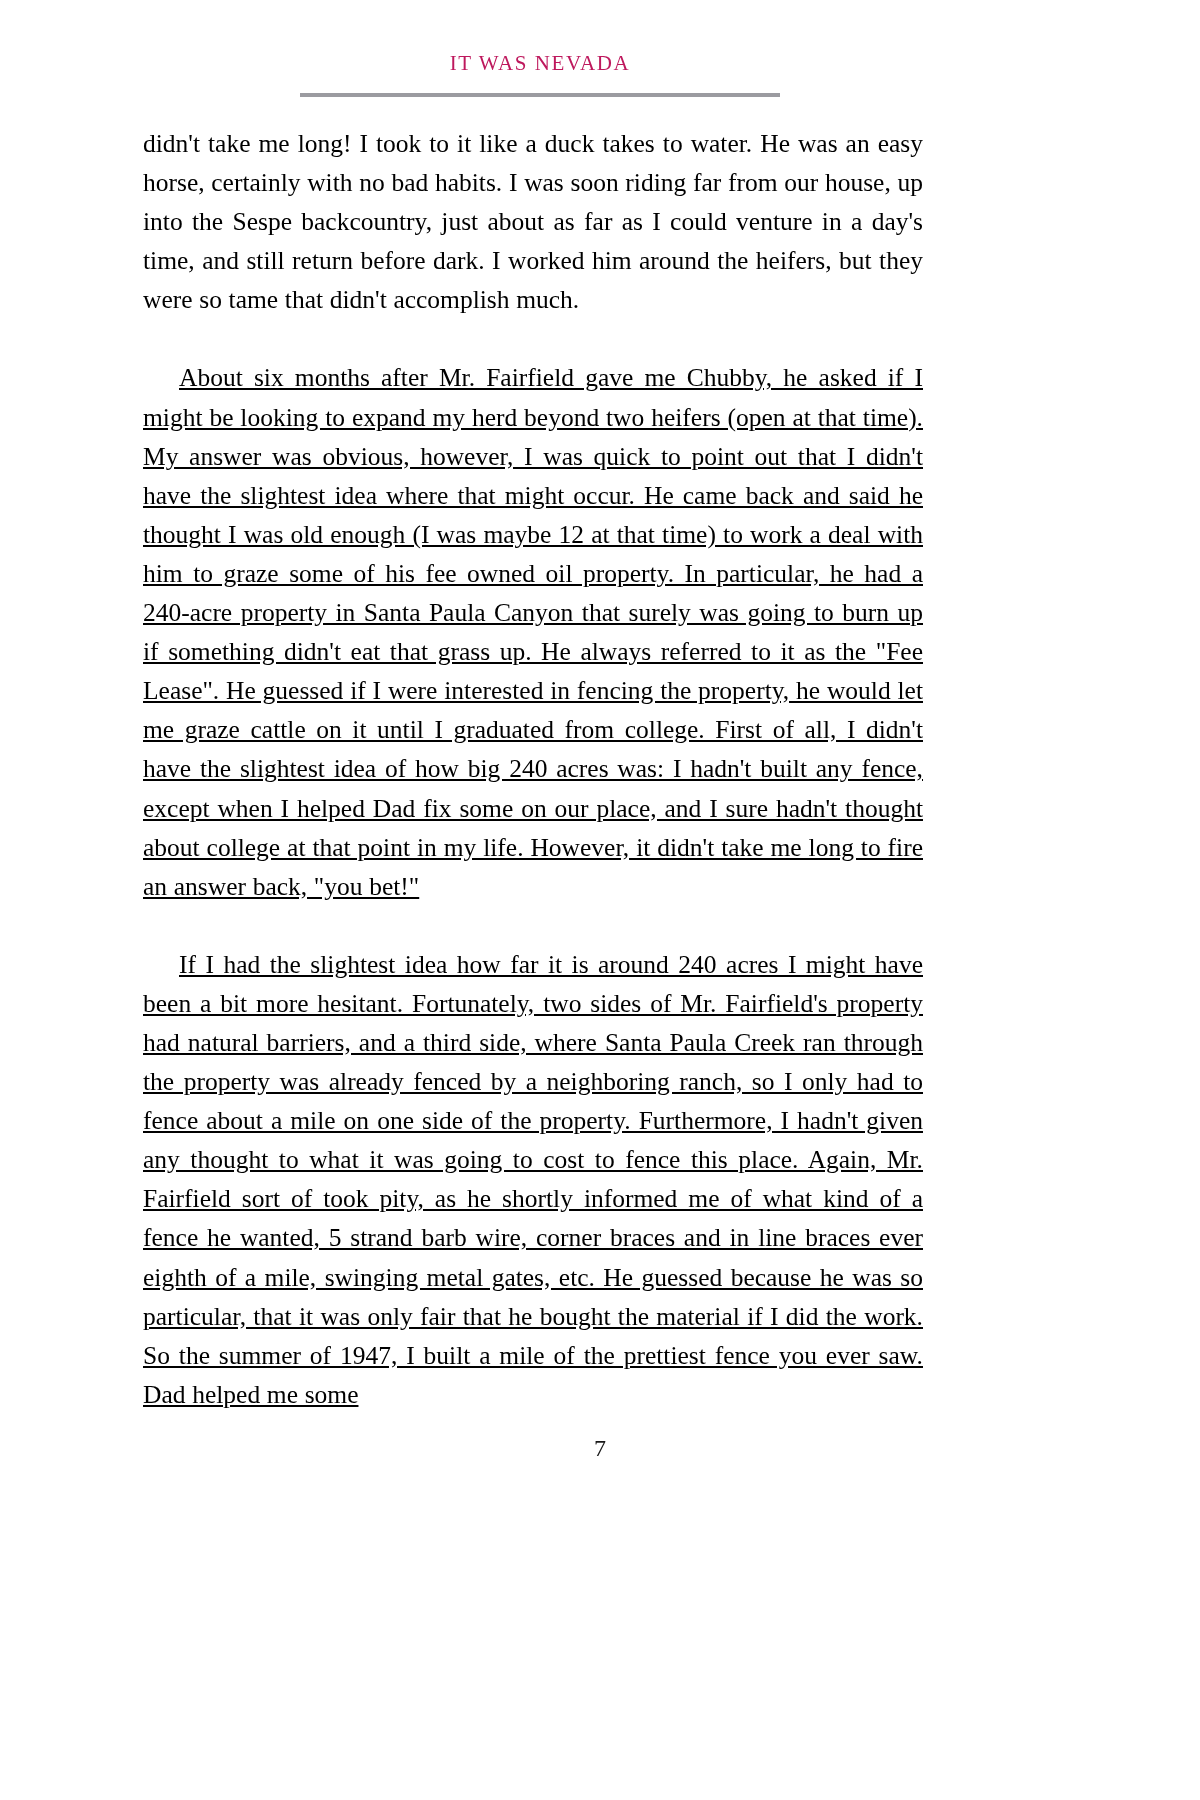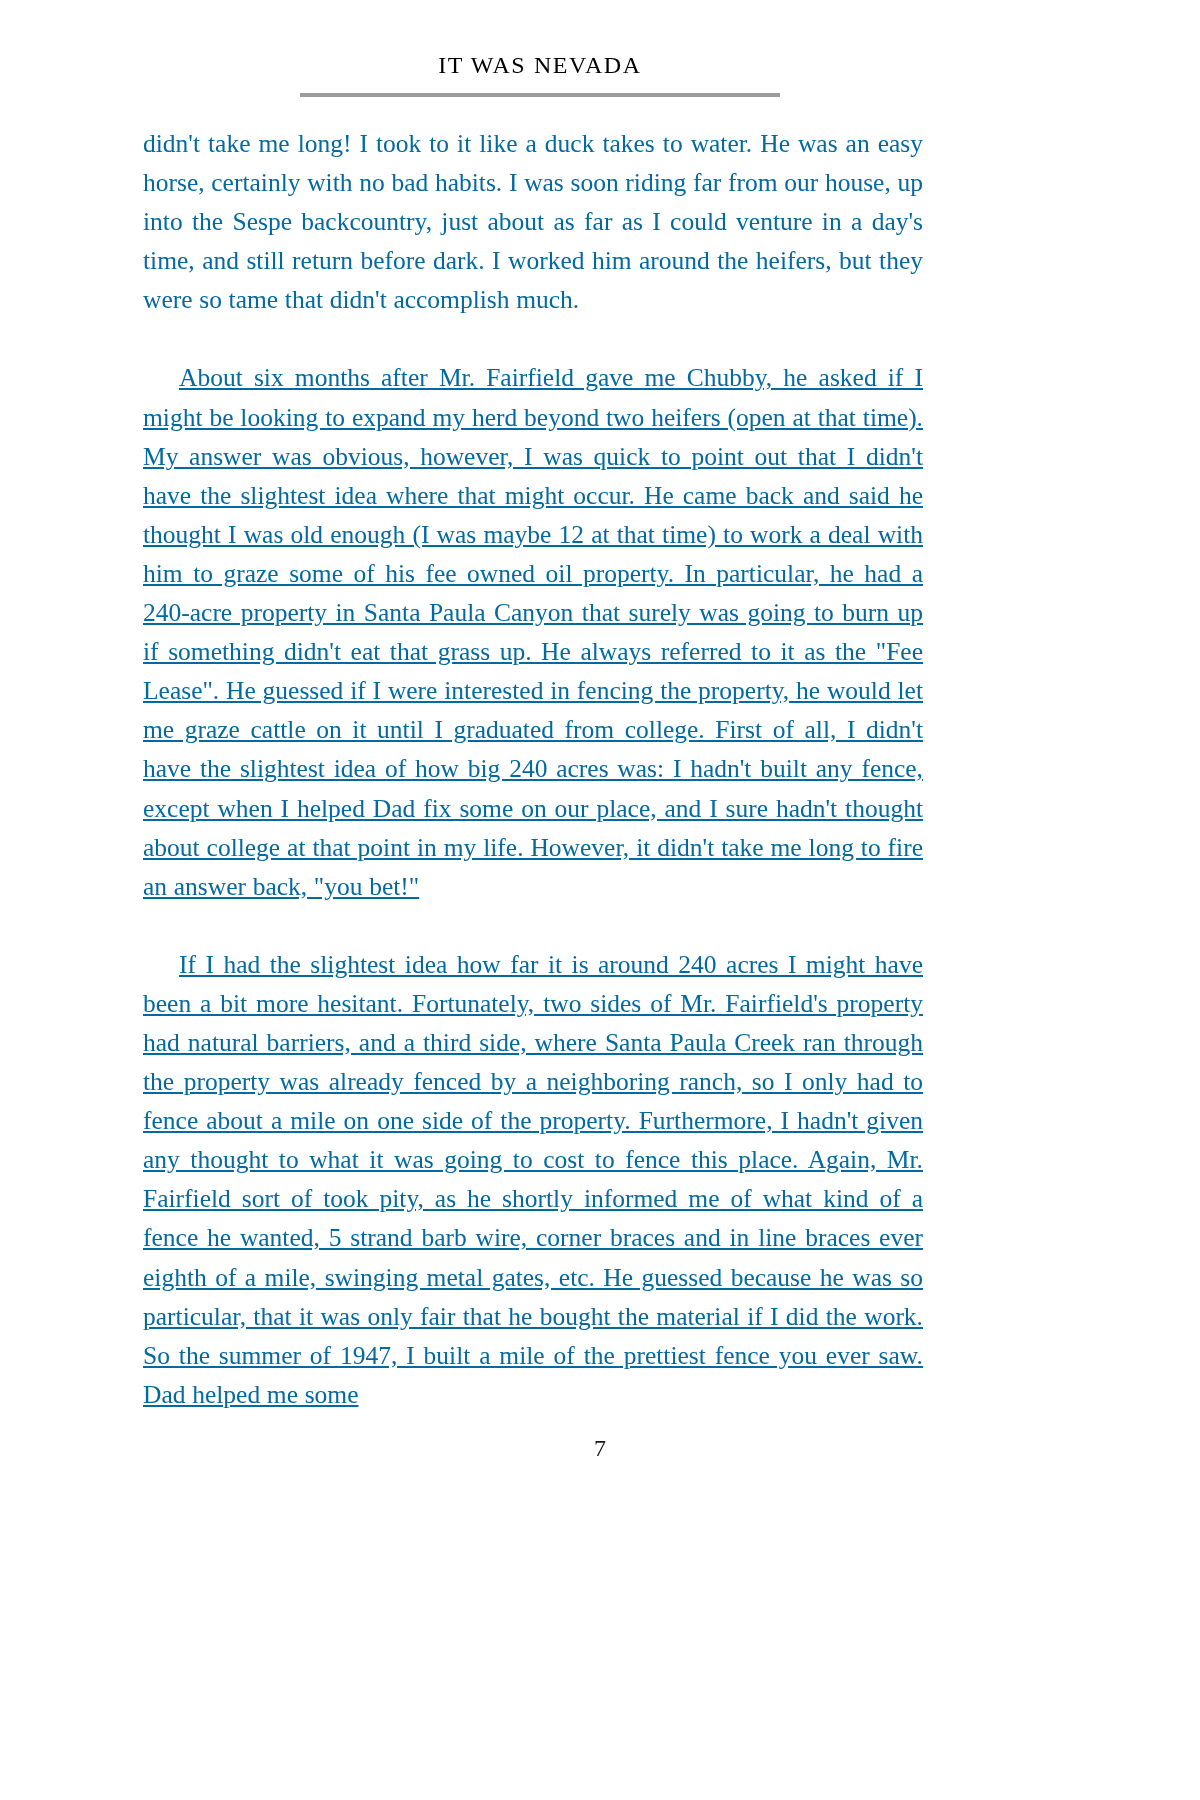--- a/index.html
+++ b/index.html
@@ -26,23 +26,23 @@
   .running-head {
     position: absolute;
     top: 52px;
     left: 300px;
     width: 480px;
     text-align: center;
   }
   .running-head-title {
     display: block;
     font-family: "Liberation Serif", "DejaVu Serif", serif;
-    font-size: 24px;
+    font-size: 21px;
     letter-spacing: 1.6px;
-    color: #000000;
+    color: #be185d;
     font-variant: small-caps;
     text-transform: uppercase;
     line-height: 1.1;
     white-space: nowrap;
   }
   .header-rule {
     position: absolute;
     top: 93px;
     left: 300px;
     width: 480px;
@@ -58,21 +58,21 @@
     width: 796px;
   }
 
   p.para {
     margin: 0 16px 0 0;
     font-size: 25.5px;
     line-height: 39.1px;
     text-align: justify;
     text-justify: inter-word;
     font-family: "Liberation Serif", "DejaVu Serif", serif;
-    color: #0369a1;
+    color: #000000;
     hyphens: none;
     -webkit-hyphens: none;
     word-spacing: 0.3px;
   }
   p.para + p.para {
     margin-top: 39px;
     text-decoration: underline;
   }
   p.indent {
     text-indent: 36px;

